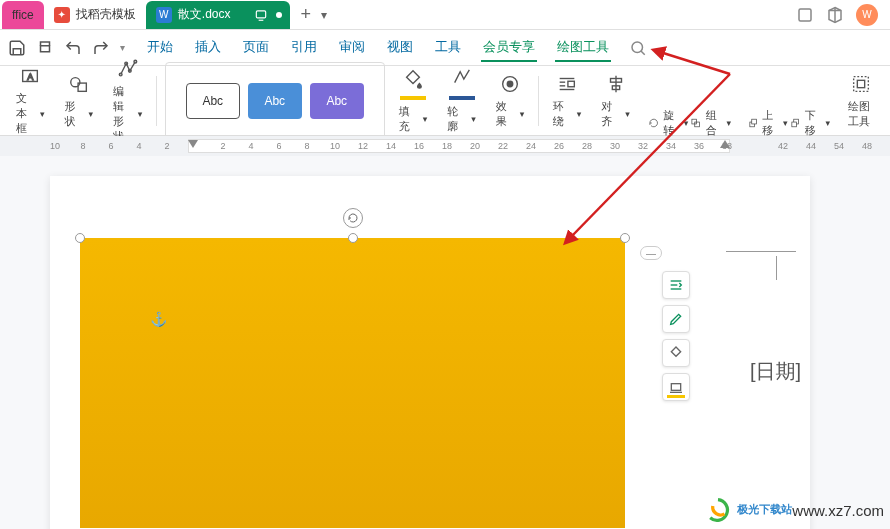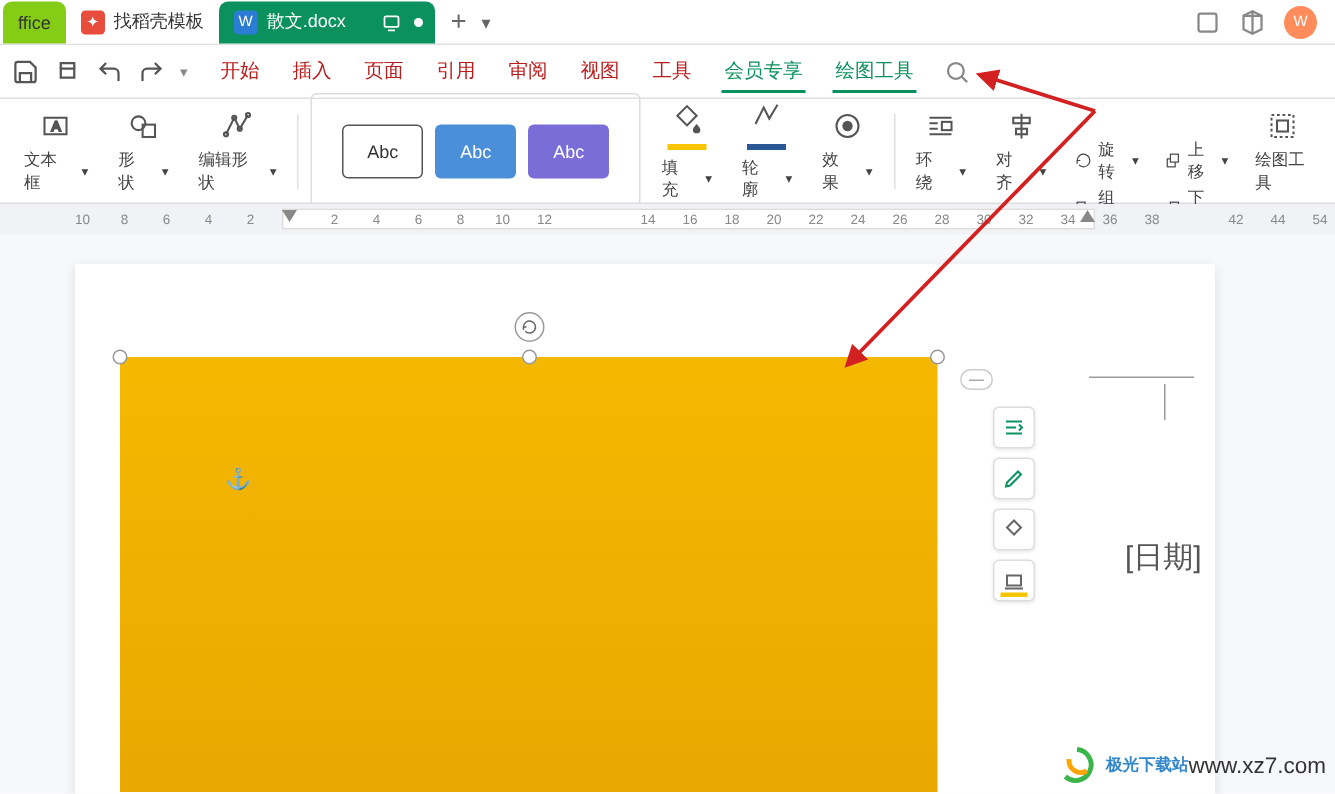--- a/index.html
+++ b/index.html
@@ -1,56 +1,56 @@
 <!DOCTYPE html>
 <html><head>
 <meta charset="utf-8">
 <style>
 * { margin: 0; padding: 0; box-sizing: border-box; font-family: "Microsoft YaHei", sans-serif; }
 body { width: 890px; height: 529px; background: #f7f8fa; overflow: hidden; position: relative; }
 
 
 .titlebar { height: 30px; background: #fff; display: flex; align-items: center; border-bottom: 1px solid #e0e0e0; }
 .tab { height: 28px; display: flex; align-items: center; padding: 0 10px; font-size: 12px; color: #333; position: relative; }
-.tab.office { background: #84cc16; border-radius: 6px 6px 0 0; margin-left: 2px; }
+.tab.office { background: #ec4899; border-radius: 6px 6px 0 0; margin-left: 2px; }
 .tab.template { background: #fff; }
 .tab.active { background: #0a915d; color: #fff; border-radius: 6px 6px 0 0; padding-right: 60px; }
 .tab-icon { width: 16px; height: 16px; margin-right: 6px; border-radius: 3px; display: flex; align-items: center; justify-content: center; font-size: 10px; color: #fff; }
 .tab-icon.red { background: #e74c3c; }
 .tab-icon.blue { background: #2b7cd3; }
 .tab .status-icons { position: absolute; right: 8px; display: flex; gap: 8px; align-items: center; }
 .status-dot { width: 6px; height: 6px; border-radius: 50%; background: #fff; }
 .add-tab { margin-left: 10px; font-size: 18px; color: #666; cursor: pointer; }
 .titlebar-right { margin-left: auto; display: flex; gap: 12px; padding-right: 12px; align-items: center; }
 .titlebar-right .ico { width: 18px; height: 18px; color: #888; }
 .avatar { width: 22px; height: 22px; border-radius: 50%; background: #ff8c5a; color: #fff; font-size: 10px; display: flex; align-items: center; justify-content: center; }
 
 
 .menubar { height: 36px; background: #fff; display: flex; align-items: center; padding: 0 8px; border-bottom: 1px solid #e0e0e0; }
 .qat { display: flex; gap: 10px; align-items: center; }
 .qat .ico { width: 18px; height: 18px; color: #555; }
 .menu-items { display: flex; gap: 18px; margin-left: 20px; }
-.menu-item { font-size: 13px; color: #b91c1c; padding: 4px 2px; cursor: pointer; }
+.menu-item { font-size: 13px; color: #0369a1; padding: 4px 2px; cursor: pointer; }
 .menu-item.vip { color: #0a915d; border-bottom: 2px solid #0a915d; }
 .menu-item.drawing { color: #0a915d; border-bottom: 2px solid #0a915d; }
 .search-ico { margin-left: 18px; color: #888; }
 
 
 .ribbon { height: 70px; background: #fff; display: flex; align-items: center; padding: 4px 10px; gap: 8px; border-bottom: 1px solid #ddd; }
 .rgroup { display: flex; flex-direction: column; align-items: center; gap: 4px; padding: 0 6px; }
 .rgroup .ricon { width: 26px; height: 22px; color: #555; }
 .rgroup .rlabel { font-size: 11px; color: #444; display: flex; align-items: center; gap: 12px; }
 .divider { width: 1px; height: 50px; background: #e0e0e0; }
 .style-box { display: flex; gap: 8px; border: 1px solid #ddd; padding: 20px; border-radius: 4px; }
 .style-preset { width: 54px; height: 36px; border-radius: 4px; display: flex; align-items: center; justify-content: center; font-size: 12px; }
 .preset1 { background: #fff; border: 1.5px solid #555; color: #333; }
 .preset2 { background: #4a8fd8; color: #fff; }
 .preset3 { background: #7b6dd8; color: #fff; }
 .color-bar { width: 26px; height: 4px; margin-top: 2px; }
-.rgroup-sm { display: flex; flex-direction: column; gap: 2px; padding: 0 4px; font-size: 11px; color: #444; margin-top: 44px; }
+.rgroup-sm { display: flex; flex-direction: row; gap: 2px; padding: 0 4px; font-size: 11px; color: #444; margin-top: 44px; }
 .rgroup-sm .row { display: flex; align-items: center; gap: 4px; }
 .rgroup-sm .ico { width: 16px; height: 16px; }
 .dd { font-size: 9px; margin-left: 1px; }
 
 
 .ruler { height: 20px; background: #f0f2f5; display: flex; align-items: center; font-size: 9px; color: #888; padding-left: 42px; position: relative; }
 .ruler-white { position: absolute; left: 188px; right: 160px; height: 14px; background: #fff; border: 1px solid #ddd; }
 .ruler-marks { position: absolute; left: 50px; display: flex; gap: 18px; }
 .ruler-indent { position: absolute; top: 4px; width: 10px; height: 10px; }
 
@@ -308,21 +308,21 @@
       <span style="width: 10px; text-align: center;">6</span>
       <span style="width: 10px; text-align: center;">4</span>
       <span style="width: 10px; text-align: center;">2</span>
       <span style="width: 10px; text-align: center;"></span>
       <span style="width: 10px; text-align: center;">2</span>
       <span style="width: 10px; text-align: center;">4</span>
       <span style="width: 10px; text-align: center;">6</span>
       <span style="width: 10px; text-align: center;">8</span>
       <span style="width: 10px; text-align: center;">10</span>
       <span style="width: 10px; text-align: center;">12</span>
-      <span style="width: 10px; text-align: center; margin-left: 41px;">14</span>
+      <span style="width: 10px; text-align: center;">14</span>
       <span style="width: 10px; text-align: center;">16</span>
       <span style="width: 10px; text-align: center;">18</span>
       <span style="width: 10px; text-align: center;">20</span>
       <span style="width: 10px; text-align: center;">22</span>
       <span style="width: 10px; text-align: center;">24</span>
       <span style="width: 10px; text-align: center;">26</span>
       <span style="width: 10px; text-align: center;">28</span>
       <span style="width: 10px; text-align: center;">30</span>
       <span style="width: 10px; text-align: center;">32</span>
       <span style="width: 10px; text-align: center;">34</span>

